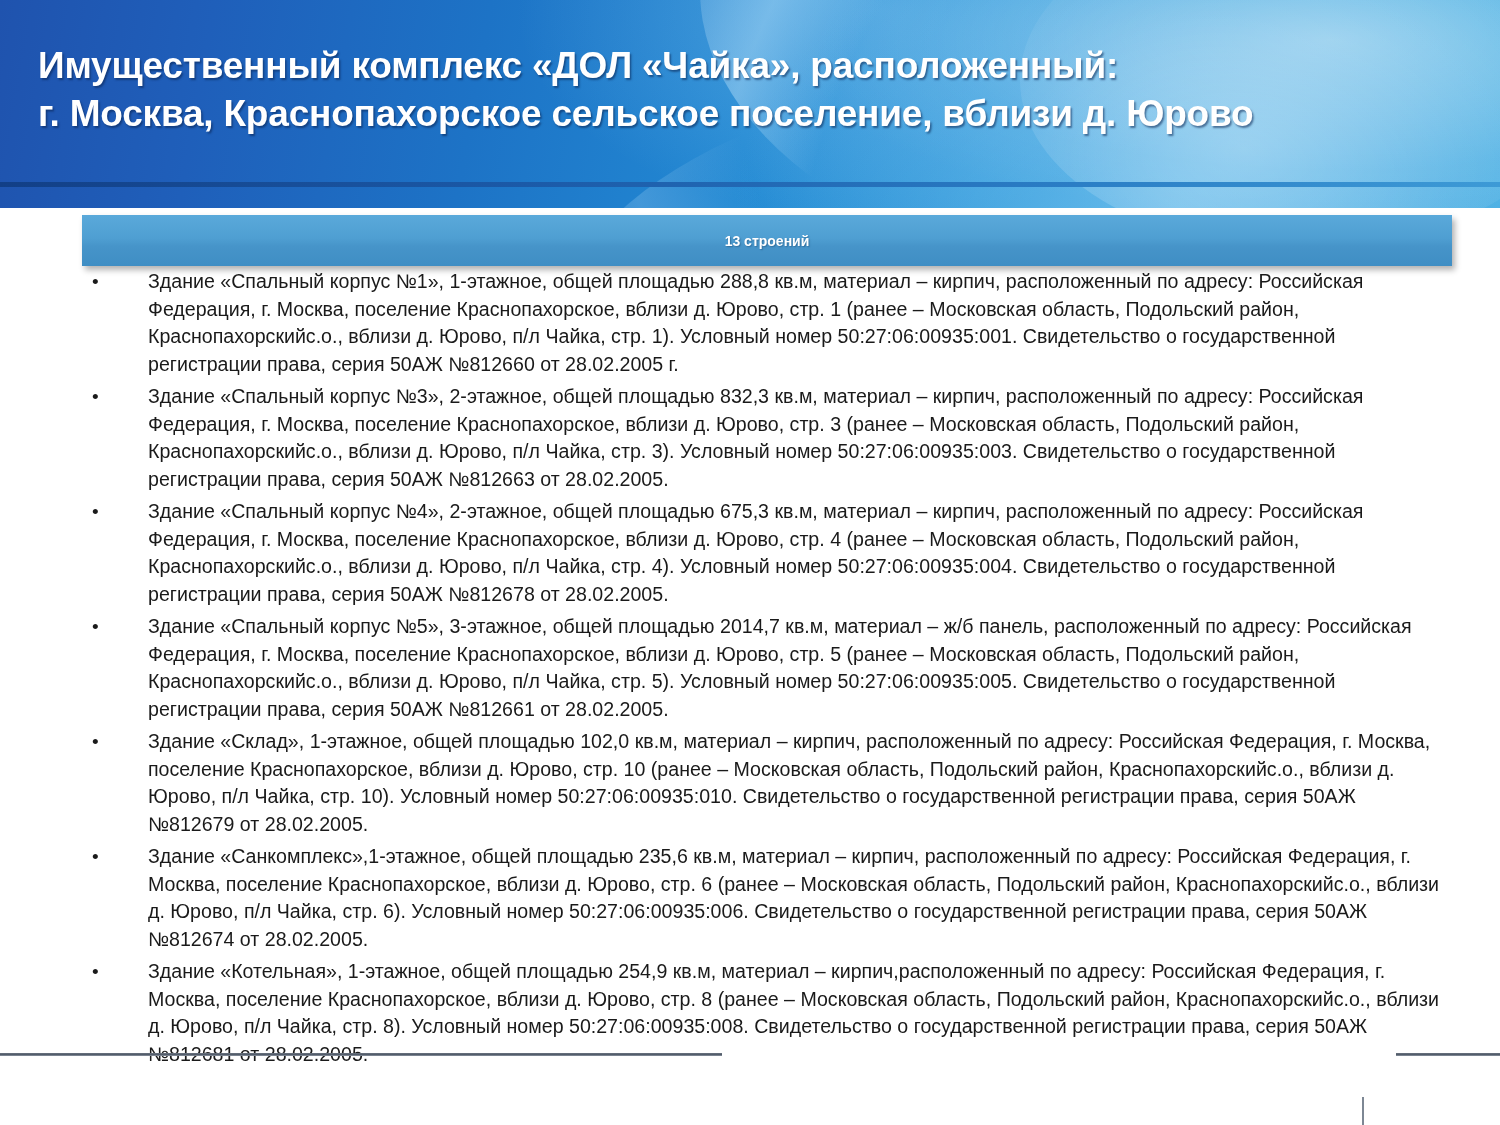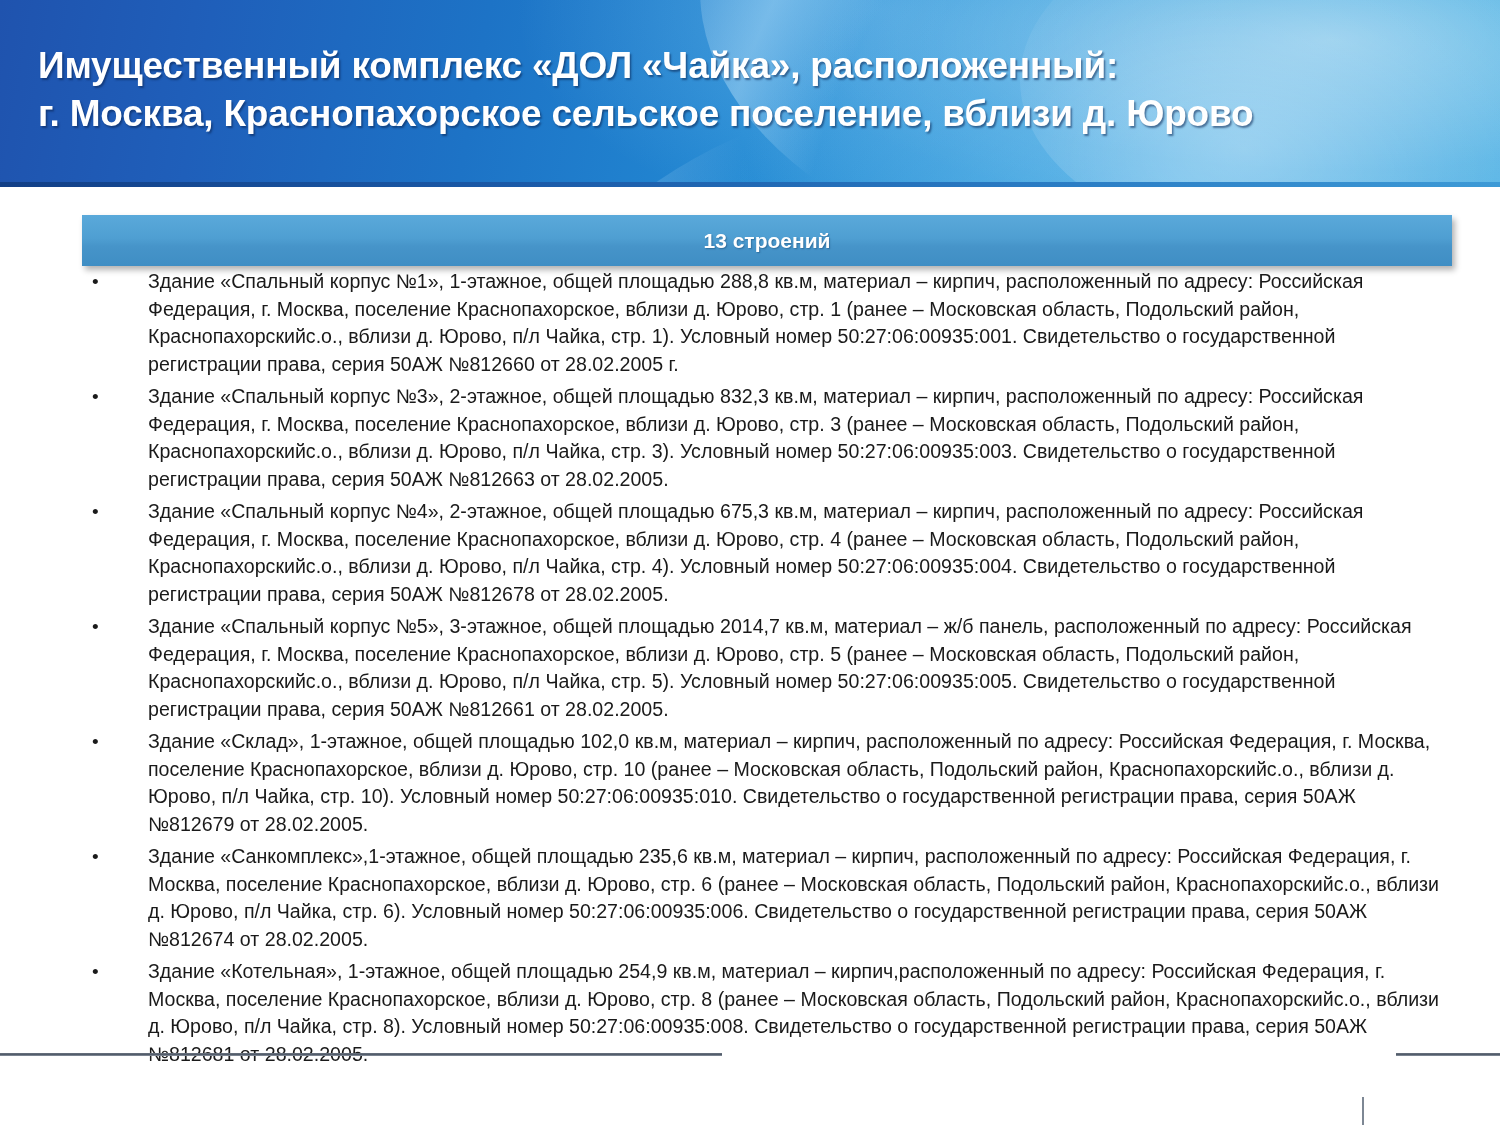--- a/index.html
+++ b/index.html
@@ -15,21 +15,21 @@
     font-family: "Liberation Sans", sans-serif;
     position: relative;
   }
 
   
   .slide-header {
     position: absolute;
     left: 0;
     top: 0;
     width: 1500px;
-    height: 186px;
+    height: 208px;
     background:
       radial-gradient(ellipse 760px 250px at 1330px 40px,
                       rgba(255,255,255,0.40) 0%,
                       rgba(255,255,255,0.22) 28%,
                       rgba(255,255,255,0.06) 52%,
                       rgba(255,255,255,0.00) 72%),
       radial-gradient(ellipse 620px 420px at 1180px 210px,
                       rgba(140,205,245,0.55) 0%,
                       rgba(120,190,238,0.28) 40%,
                       rgba(255,255,255,0.00) 72%),
@@ -111,21 +111,21 @@
     width: 1370px;
     height: 51px;
     background: linear-gradient(180deg, #5aa9da 0%, #4f9fd2 45%, #4694c9 62%, #3f8ec4 100%);
     box-shadow: 3px 4px 6px rgba(0,0,0,0.30);
     display: flex;
     align-items: center;
     justify-content: center;
   }
   .section-bar-label {
     color: #ffffff;
-    font-size: 21px;
+    font-size: 14px;
     font-weight: bold;
     text-shadow: 1px 1px 1.5px rgba(20,60,100,0.45);
   }
 
   
   .bullet-list {
     position: absolute;
     left: 0;
     top: 268px;
     width: 1500px;

